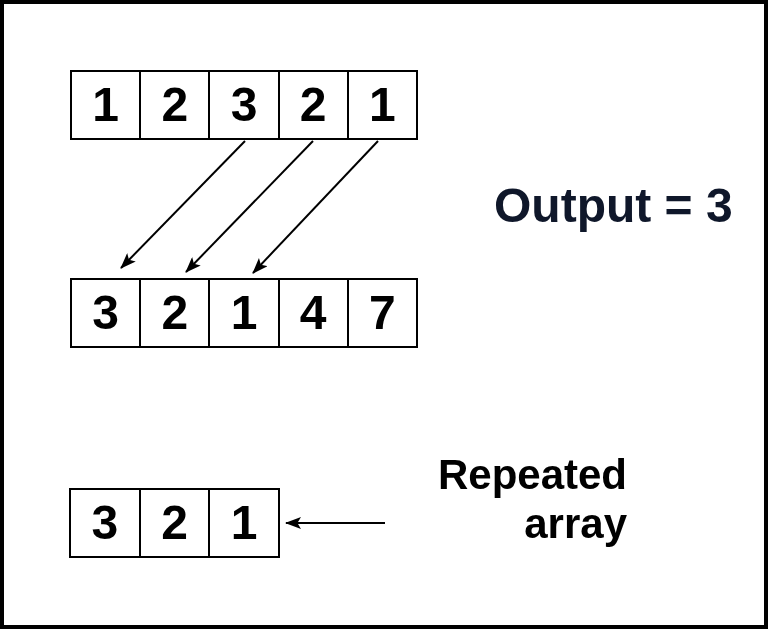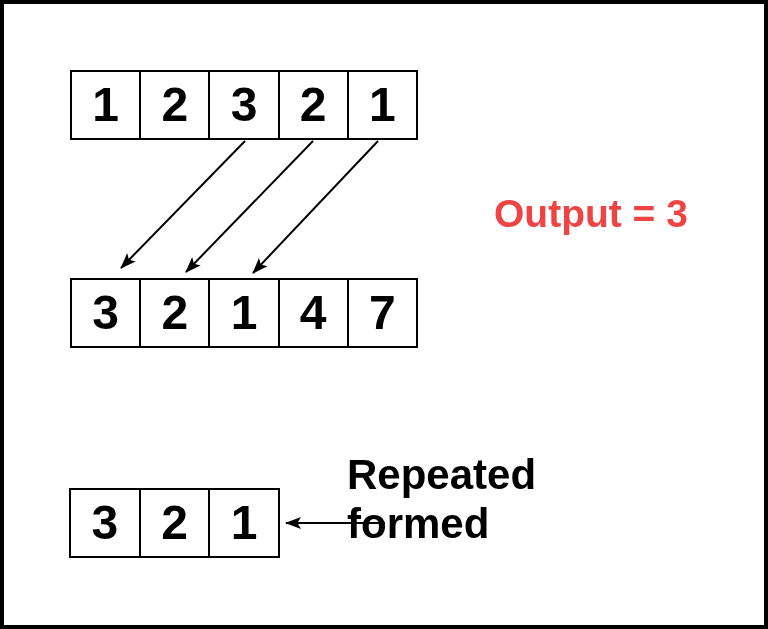--- a/index.html
+++ b/index.html
@@ -56,33 +56,33 @@
   }
   .result-array {
     left: 69px;
     top: 488px;
     width: 211px;
     height: 70px;
   }
   .output-label {
     position: absolute;
     left: 494px;
-    top: 194px;
-    font-size: 39px;
+    top: 182px;
+    font-size: 48px;
     font-weight: bold;
-    color: #ef4444;
+    color: #0f172a;
     line-height: 1;
     white-space: nowrap;
   }
   .annotation {
     position: absolute;
     left: 347px;
     top: 450px;
     width: 280px;
-    text-align: left;
+    text-align: right;
     font-size: 42px;
     font-weight: bold;
     color: #000000;
     line-height: 49px;
   }
   .arrow-layer {
     position: absolute;
     inset: 0;
     width: 768px;
     height: 629px;
@@ -125,18 +125,18 @@
   </div>
 
   <div class="array result-array">
     <div class="cell">3</div>
     <div class="cell">2</div>
     <div class="cell">1</div>
   </div>
 
   <div class="annotation">
     <div>Repeated</div>
-    <div>formed</div>
+    <div>array</div>
   </div>
 
   <div class="frame"></div>
 
 </div>
 
 </body></html>

